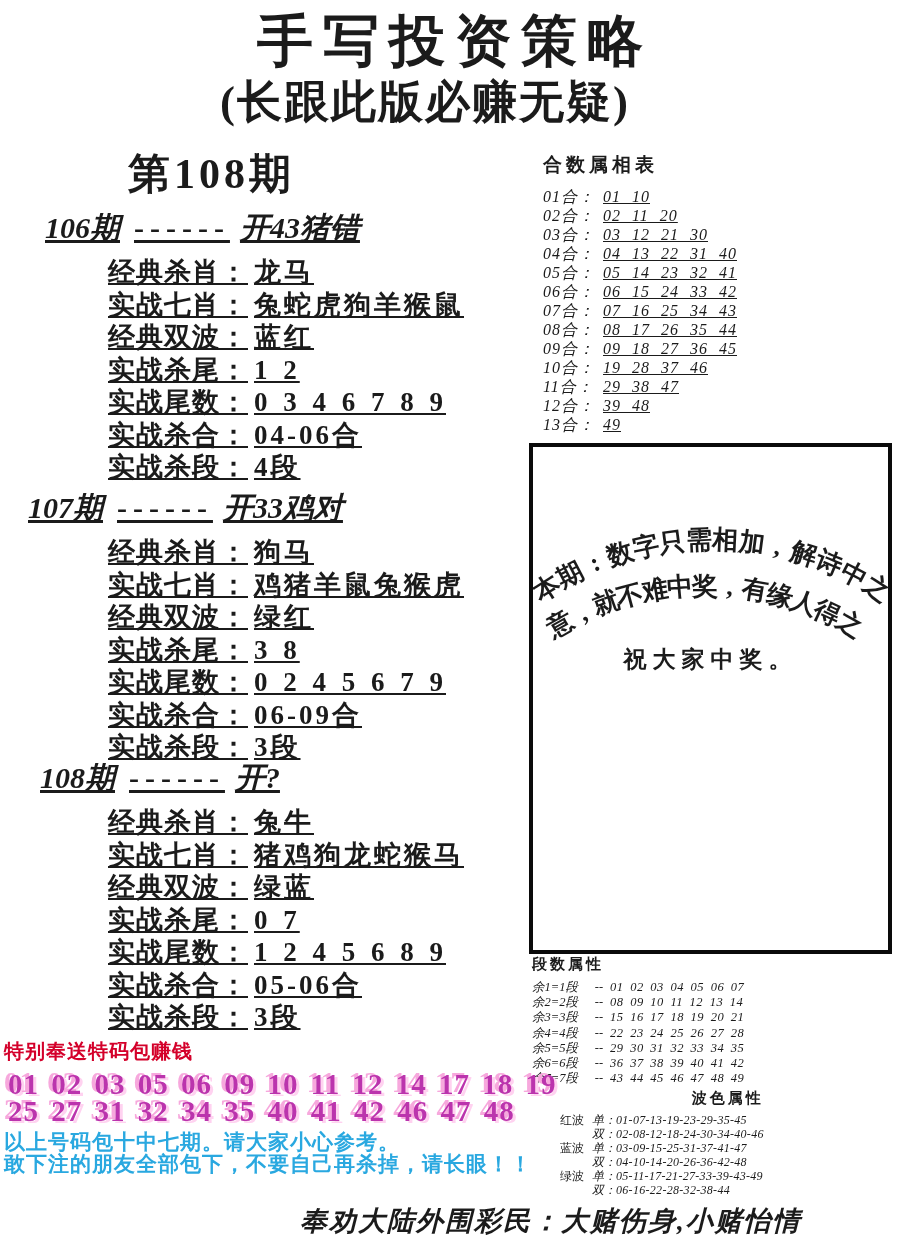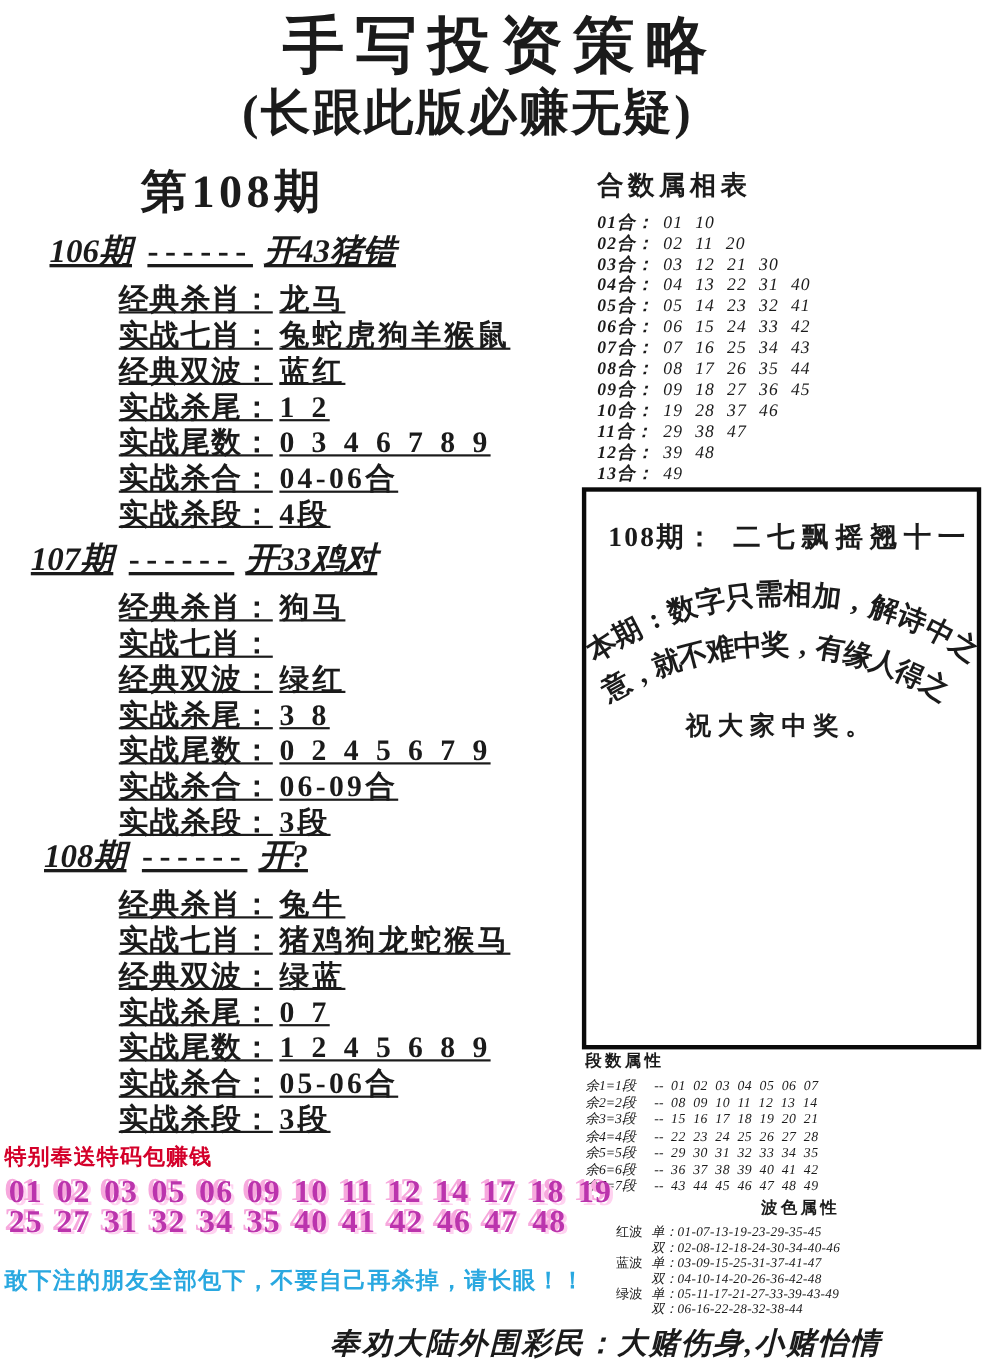--- a/index.html
+++ b/index.html
@@ -19,25 +19,25 @@
   .p-head{font-size:30px;font-weight:bold;font-style:italic;white-space:nowrap;}
   #p106 .p-head{padding-left:45px;} #p107 .p-head{padding-left:28px;} #p108 .p-head{padding-left:40px;}
   .p-dashes{letter-spacing:6px;margin:0 10px 0 14px;font-style:normal;}
   .p-rows{margin-top:7px;}
   .p-row{display:flex;line-height:32.5px;font-size:27px;font-weight:bold;white-space:nowrap;}
   .p-label{width:248px;text-align:right;letter-spacing:1px;}
   .p-value{margin-left:6px;letter-spacing:3px;word-spacing:3px;}
 
   
   .sum-table{position:absolute;left:543px;top:152px;}
-  .sum-title{font-size:24px;font-weight:bold;letter-spacing:4px;}
+  .sum-title{font-size:19px;font-weight:bold;letter-spacing:4px;}
   .sum-rows{margin-top:9px;}
   .sum-row{display:flex;line-height:19px;font-size:16px;font-style:italic;white-space:nowrap;}
-  .sum-label{width:52px;letter-spacing:1px;font-weight:bold;}
-  .sum-nums{margin-left:8px;letter-spacing:1px;word-spacing:6px;}
+  .sum-label{width:52px;letter-spacing:1px;}
+  .sum-nums{margin-left:8px;letter-spacing:1px;word-spacing:6px;text-decoration:underline;}
 
   
   .tip-box{position:absolute;left:529px;top:443px;width:355px;height:503px;
            border:4px solid #0a0a0a;background:#fff;}
   .tip-head{position:absolute;top:24px;left:20px;font-size:25px;font-weight:bold;white-space:nowrap;}
   .tip-issue{letter-spacing:2px;}
   .tip-phrase{margin-left:16px;letter-spacing:6px;}
   .arc-layer{position:absolute;left:0;top:0;width:100%;height:100%;}
   .arc-ch{position:absolute;font-size:26px;font-weight:bold;}
   .tip-blessing{position:absolute;top:197px;left:0;width:100%;text-align:center;
@@ -125,20 +125,21 @@
     <div class="p-head">
       <span>107期</span><span class="p-dashes">------</span><span>开33鸡对</span>
     </div>
     <div class="p-rows">
       <div class="p-row">
           <span class="p-label">经典杀肖：</span>
           <span class="p-value">狗马</span>
         </div>
       <div class="p-row">
           <span class="p-label">实战七肖：</span>
+          <span class="p-value">鸡猪羊鼠兔猴虎</span>
         </div>
       <div class="p-row">
           <span class="p-label">经典双波：</span>
           <span class="p-value">绿红</span>
         </div>
       <div class="p-row">
           <span class="p-label">实战杀尾：</span>
           <span class="p-value">3 8</span>
         </div>
       <div class="p-row">
@@ -244,23 +245,20 @@
           <span class="sum-nums">39 48</span>
         </div>
       <div class="sum-row">
           <span class="sum-label">13合：</span>
           <span class="sum-nums">49</span>
         </div>
     </div>
   </div>
 
   <div class="tip-box">
-    <div class="tip-head">
-      <span class="tip-issue">108期：</span><span class="tip-phrase">二七飘摇翘十一</span>
-    </div>
     <div class="arc-layer" id="arc-layer">
         <span class="arc-ch" style="left: 14.049px; top: 141.079px; transform: translate(-50%, -50%) rotate(-32.5deg);">本</span>
         <span class="arc-ch" style="left: 37.2432px; top: 127.688px; transform: translate(-50%, -50%) rotate(-27.5deg);">期</span>
         <span class="arc-ch" style="left: 61.5162px; top: 116.369px; transform: translate(-50%, -50%) rotate(-22.5deg);">:</span>
         <span class="arc-ch" style="left: 86.6833px; top: 107.209px; transform: translate(-50%, -50%) rotate(-17.5deg);">数</span>
         <span class="arc-ch" style="left: 112.553px; top: 100.277px; transform: translate(-50%, -50%) rotate(-12.5deg);">字</span>
         <span class="arc-ch" style="left: 138.928px; top: 95.6264px; transform: translate(-50%, -50%) rotate(-7.5deg);">只</span>
         <span class="arc-ch" style="left: 165.609px; top: 93.2922px; transform: translate(-50%, -50%) rotate(-2.5deg);">需</span>
         <span class="arc-ch" style="left: 192.391px; top: 93.2922px; transform: translate(-50%, -50%) rotate(2.5deg);">相</span>
         <span class="arc-ch" style="left: 219.072px; top: 95.6264px; transform: translate(-50%, -50%) rotate(7.5deg);">加</span>
@@ -359,17 +357,18 @@
           <span class="wave-name"></span>
           <span class="wave-type">双：</span>
           <span class="wave-nums">06-16-22-28-32-38-44</span>
         </div>
     </div>
   </div>
 
   <div class="promo-heading">特别奉送特码包赚钱</div>
   <div class="promo-nums" id="nums1">01 02 03 05 06 09 10 11 12 14 17 18 19</div>
   <div class="promo-nums" id="nums2">25 27 31 32 34 35 40 41 42 46 47 48</div>
+  <div class="promo-note" id="note1">以上号码包十中七期。请大家小心参考。</div>
   <div class="promo-note" id="note2">敢下注的朋友全部包下，不要自己再杀掉，请长眼！！</div>
 
   <div class="footer">奉劝大陆外围彩民：大赌伤身,小赌怡情</div>
 
 </div>
 
 </body></html>

